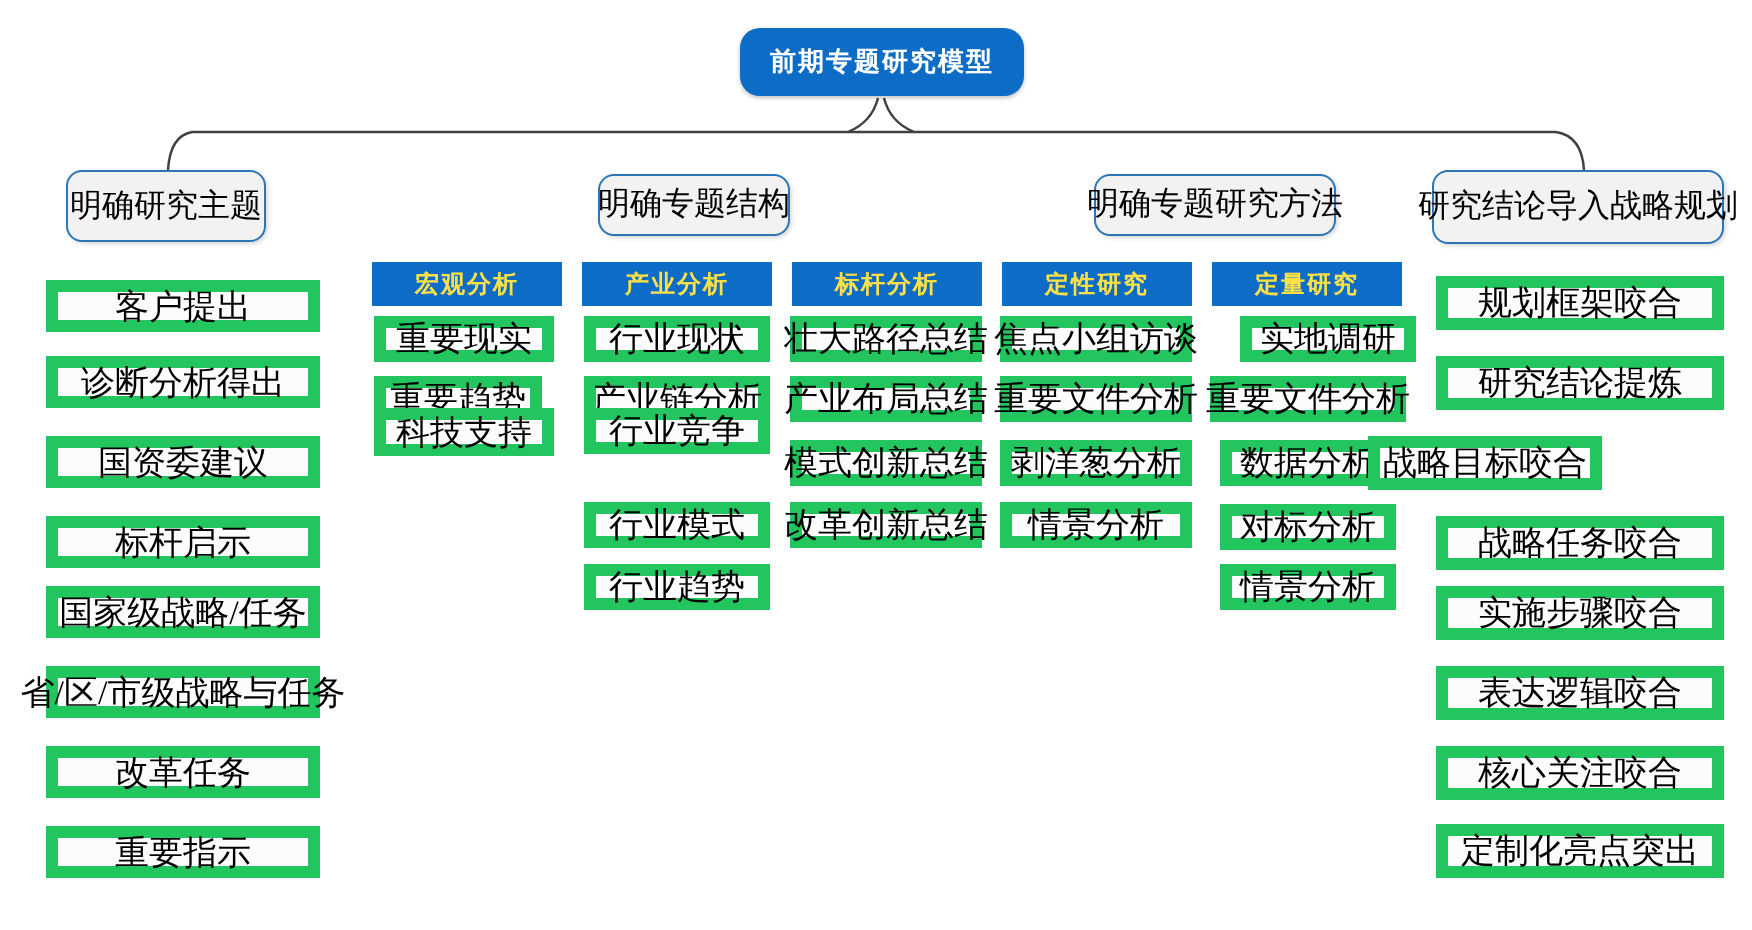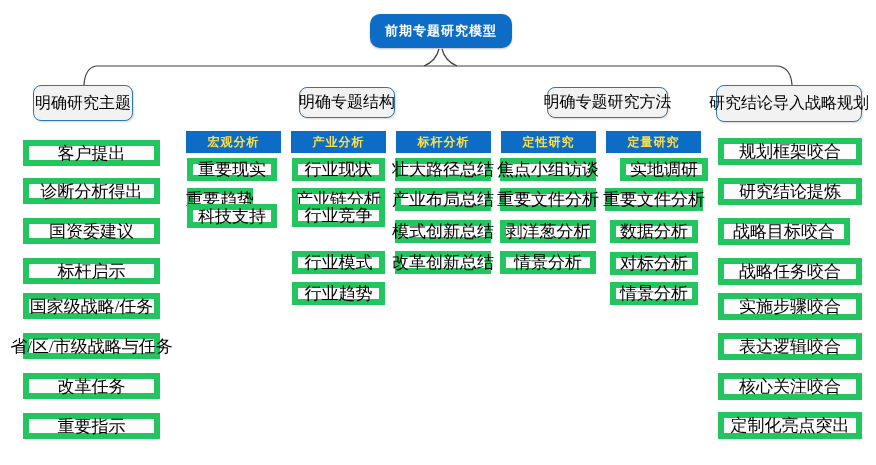--- a/index.html
+++ b/index.html
@@ -61,21 +61,21 @@
   <div class="node item" style="left:23px;top:140px;width:137px;height:26px">客户提出</div>
   <div class="node item" style="left:23px;top:178px;width:137px;height:26px">诊断分析得出</div>
   <div class="node item" style="left:23px;top:218px;width:137px;height:26px">国资委建议</div>
   <div class="node item" style="left:23px;top:258px;width:137px;height:26px">标杆启示</div>
   <div class="node item" style="left:23px;top:293px;width:137px;height:26px">国家级战略/任务</div>
   <div class="node item" style="left:23px;top:333px;width:137px;height:26px">省/区/市级战略与任务</div>
   <div class="node item" style="left:23px;top:373px;width:137px;height:26px">改革任务</div>
   <div class="node item" style="left:23px;top:413px;width:137px;height:26px">重要指示</div>
 
   <div class="node item" style="left:187px;top:158px;width:90px;height:23px">重要现实</div>
-  <div class="node item" style="left:187px;top:188px;width:66px;height:23px">重要趋势</div>
+  <div class="node item" style="left:187px;top:188px;width:84px;height:23px">重要趋势</div>
   <div class="node item" style="left:187px;top:204px;width:90px;height:24px">科技支持</div>
 
   <div class="node item" style="left:292px;top:158px;width:93px;height:23px">行业现状</div>
   <div class="node item" style="left:292px;top:188px;width:93px;height:23px">产业链分析</div>
   <div class="node item" style="left:292px;top:204px;width:93px;height:23px">行业竞争</div>
   <div class="node item" style="left:292px;top:251px;width:93px;height:23px">行业模式</div>
   <div class="node item" style="left:292px;top:282px;width:93px;height:23px">行业趋势</div>
 
   <div class="node item" style="left:395px;top:158px;width:96px;height:23px">壮大路径总结</div>
   <div class="node item" style="left:395px;top:188px;width:96px;height:23px">产业布局总结</div>
@@ -88,20 +88,20 @@
   <div class="node item" style="left:500px;top:251px;width:96px;height:23px">情景分析</div>
 
   <div class="node item" style="left:620px;top:158px;width:88px;height:23px">实地调研</div>
   <div class="node item" style="left:605px;top:188px;width:98px;height:23px">重要文件分析</div>
   <div class="node item" style="left:610px;top:220px;width:88px;height:23px">数据分析</div>
   <div class="node item" style="left:610px;top:252px;width:88px;height:23px">对标分析</div>
   <div class="node item" style="left:610px;top:282px;width:88px;height:23px">情景分析</div>
 
   <div class="node item" style="left:718px;top:138px;width:144px;height:27px">规划框架咬合</div>
   <div class="node item" style="left:718px;top:178px;width:144px;height:27px">研究结论提炼</div>
-  <div class="node item" style="left:718px;top:218px;width:132px;height:27px">战略目标咬合</div>
+  <div class="node item" style="left:684px;top:218px;width:117px;height:27px">战略目标咬合</div>
   <div class="node item" style="left:718px;top:258px;width:144px;height:27px">战略任务咬合</div>
   <div class="node item" style="left:718px;top:293px;width:144px;height:27px">实施步骤咬合</div>
   <div class="node item" style="left:718px;top:333px;width:144px;height:27px">表达逻辑咬合</div>
   <div class="node item" style="left:718px;top:373px;width:144px;height:27px">核心关注咬合</div>
   <div class="node item" style="left:718px;top:412px;width:144px;height:27px">定制化亮点突出</div>
 
 </div>
 
 </body></html>

